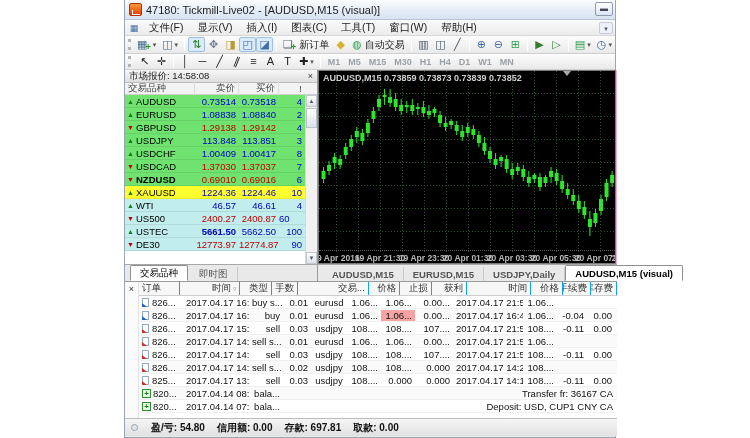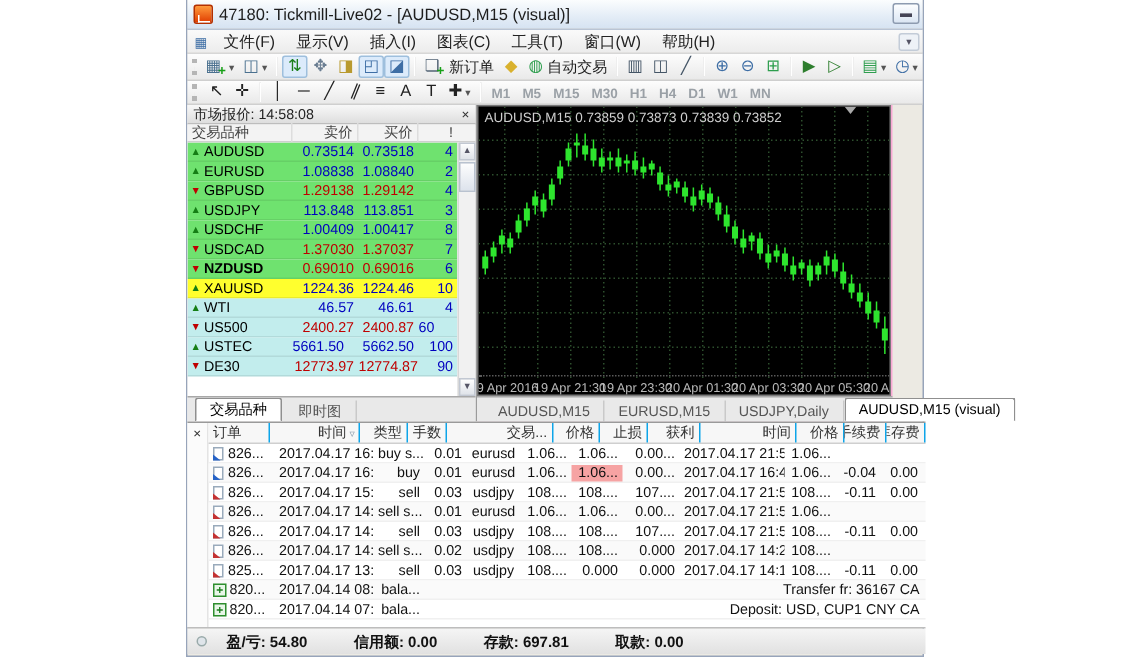--- a/index.html
+++ b/index.html
@@ -74,21 +74,21 @@
       font-size:6px;color:#556;text-align:center;line-height:10px;}
   .sthumb{height:20px;margin-top:1px;border:1px solid #b9c2cf;background:linear-gradient(#fdfdfd,#dde3ec);}
   .sdown{position:absolute;bottom:0;left:0;right:0;}
   .tabsbar{position:absolute;left:0;right:0;bottom:0;height:17px;background:#e9e9e9;
       border-top:1px solid #a8a8a8;display:flex;align-items:flex-end;padding-left:5px;font-size:9.5px;}
   .tab{height:14px;display:flex;align-items:center;padding:0 9px;color:#555;border-right:1px solid #c9c9c9;white-space:nowrap;}
   .tab.active{height:16px;background:#fff;border:1px solid #8f8f8f;border-bottom:1px solid #fff;
       color:#000;margin-right:2px;border-radius:2px 2px 0 0;}
 
   
-  .chart-area{position:absolute;left:193px;top:70px;width:277px;height:211px;background:#f9a8d4;}
+  .chart-area{position:absolute;left:193px;top:70px;width:299px;height:211px;background:#f9a8d4;font-weight:bold;}
   .chart-black{position:absolute;left:0;top:0;right:1px;bottom:17px;background:#000;
       border:1px solid #7a7a7a;overflow:hidden;}
   .ohlc-label{position:absolute;left:4px;top:2px;font-size:9px;color:#cfcfcf;white-space:nowrap;z-index:3;}
   .time-axis{position:absolute;left:0;right:0;bottom:0;height:13px;border-top:1px dotted #5a5a5a;}
   .time-axis span{position:absolute;top:2px;transform:translateX(-50%);font-size:8.5px;color:#b9b9b9;white-space:nowrap;}
 
   
   .terminal{position:absolute;left:0;top:281px;width:492px;height:137px;background:#fff;
       border-top:1px solid #9a9a9a;}
   .t-gutter{position:absolute;left:0;top:0;bottom:0;width:14px;background:#fbfbfb;border-right:1px solid #e4e4e4;
@@ -351,21 +351,21 @@
         <div class="mwrow bg-cyan">
           <span class="arr a-down">▼</span>
           <span style="width: 59px;">US500</span>
           <span class="c-red" style="width: 44px; text-align: right; padding-right: 3px;">2400.27</span>
           <span class="c-red" style="width: 40px; text-align: right; padding-right: 3px;">2400.87</span>
           <span class="c-blue" style="width: 26px; text-align: right; padding-right: 16px;">60</span>
         </div>
         <div class="mwrow bg-cyan">
           <span class="arr a-up">▲</span>
           <span style="width: 59px;">USTEC</span>
-          <span class="c-blue" style="width: 44px; text-align: left; padding-right: 3px;">5661.50</span>
+          <span class="c-blue" style="width: 44px; text-align: right; padding-right: 3px; font-weight: bold;">5661.50</span>
           <span class="c-blue" style="width: 40px; text-align: right; padding-right: 3px;">5662.50</span>
           <span class="c-blue" style="width: 26px; text-align: right; padding-right: 3px;">100</span>
         </div>
         <div class="mwrow bg-cyan">
           <span class="arr a-down">▼</span>
           <span style="width: 59px;">DE30</span>
           <span class="c-red" style="width: 44px; text-align: right; padding-right: 3px;">12773.97</span>
           <span class="c-red" style="width: 40px; text-align: right; padding-right: 3px;">12774.87</span>
           <span class="c-blue" style="width: 26px; text-align: right; padding-right: 3px;">90</span>
         </div>
@@ -702,21 +702,21 @@
             <div class="cell al-r" style="width: 66px;">2017.04.14 07:5...</div>
             <div class="cell al-r" style="width: 34px;">bala...</div>
             <div class="note">Deposit: USD, CUP1 CNY CA</div>
           </div>
         </div>
     </div>
   </div>
 
   <div class="statusbar">
     <div class="status-dot"></div>
-    <span id="status-items" style="display:flex;gap:31px;">
+    <span id="status-items" style="display:flex;gap:12px;">
         <span>盈/亏: 54.80</span>
         <span>信用额: 0.00</span>
         <span>存款: 697.81</span>
         <span>取款: 0.00</span>
       </span>
   </div>
 
 </div>
 
 </body></html>

